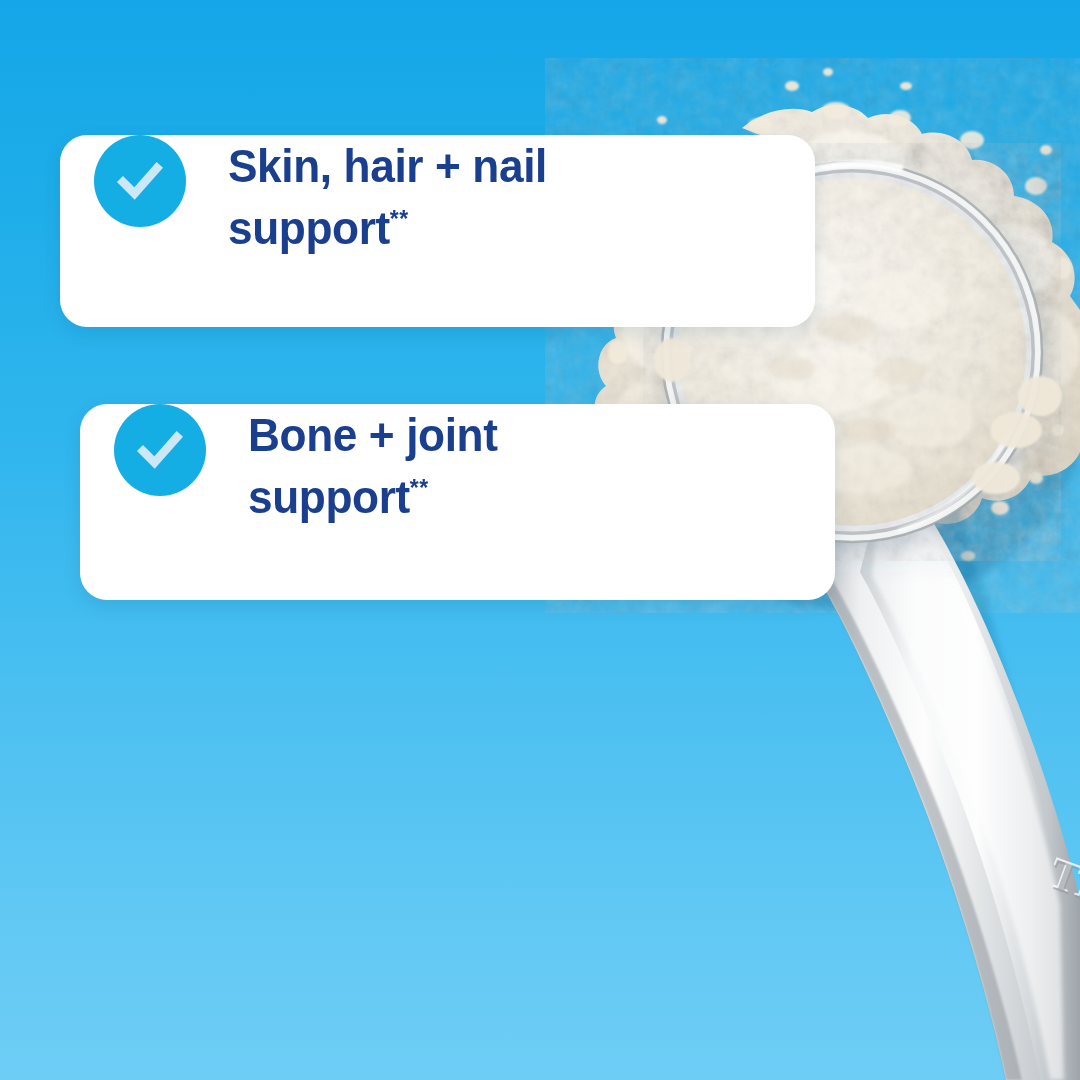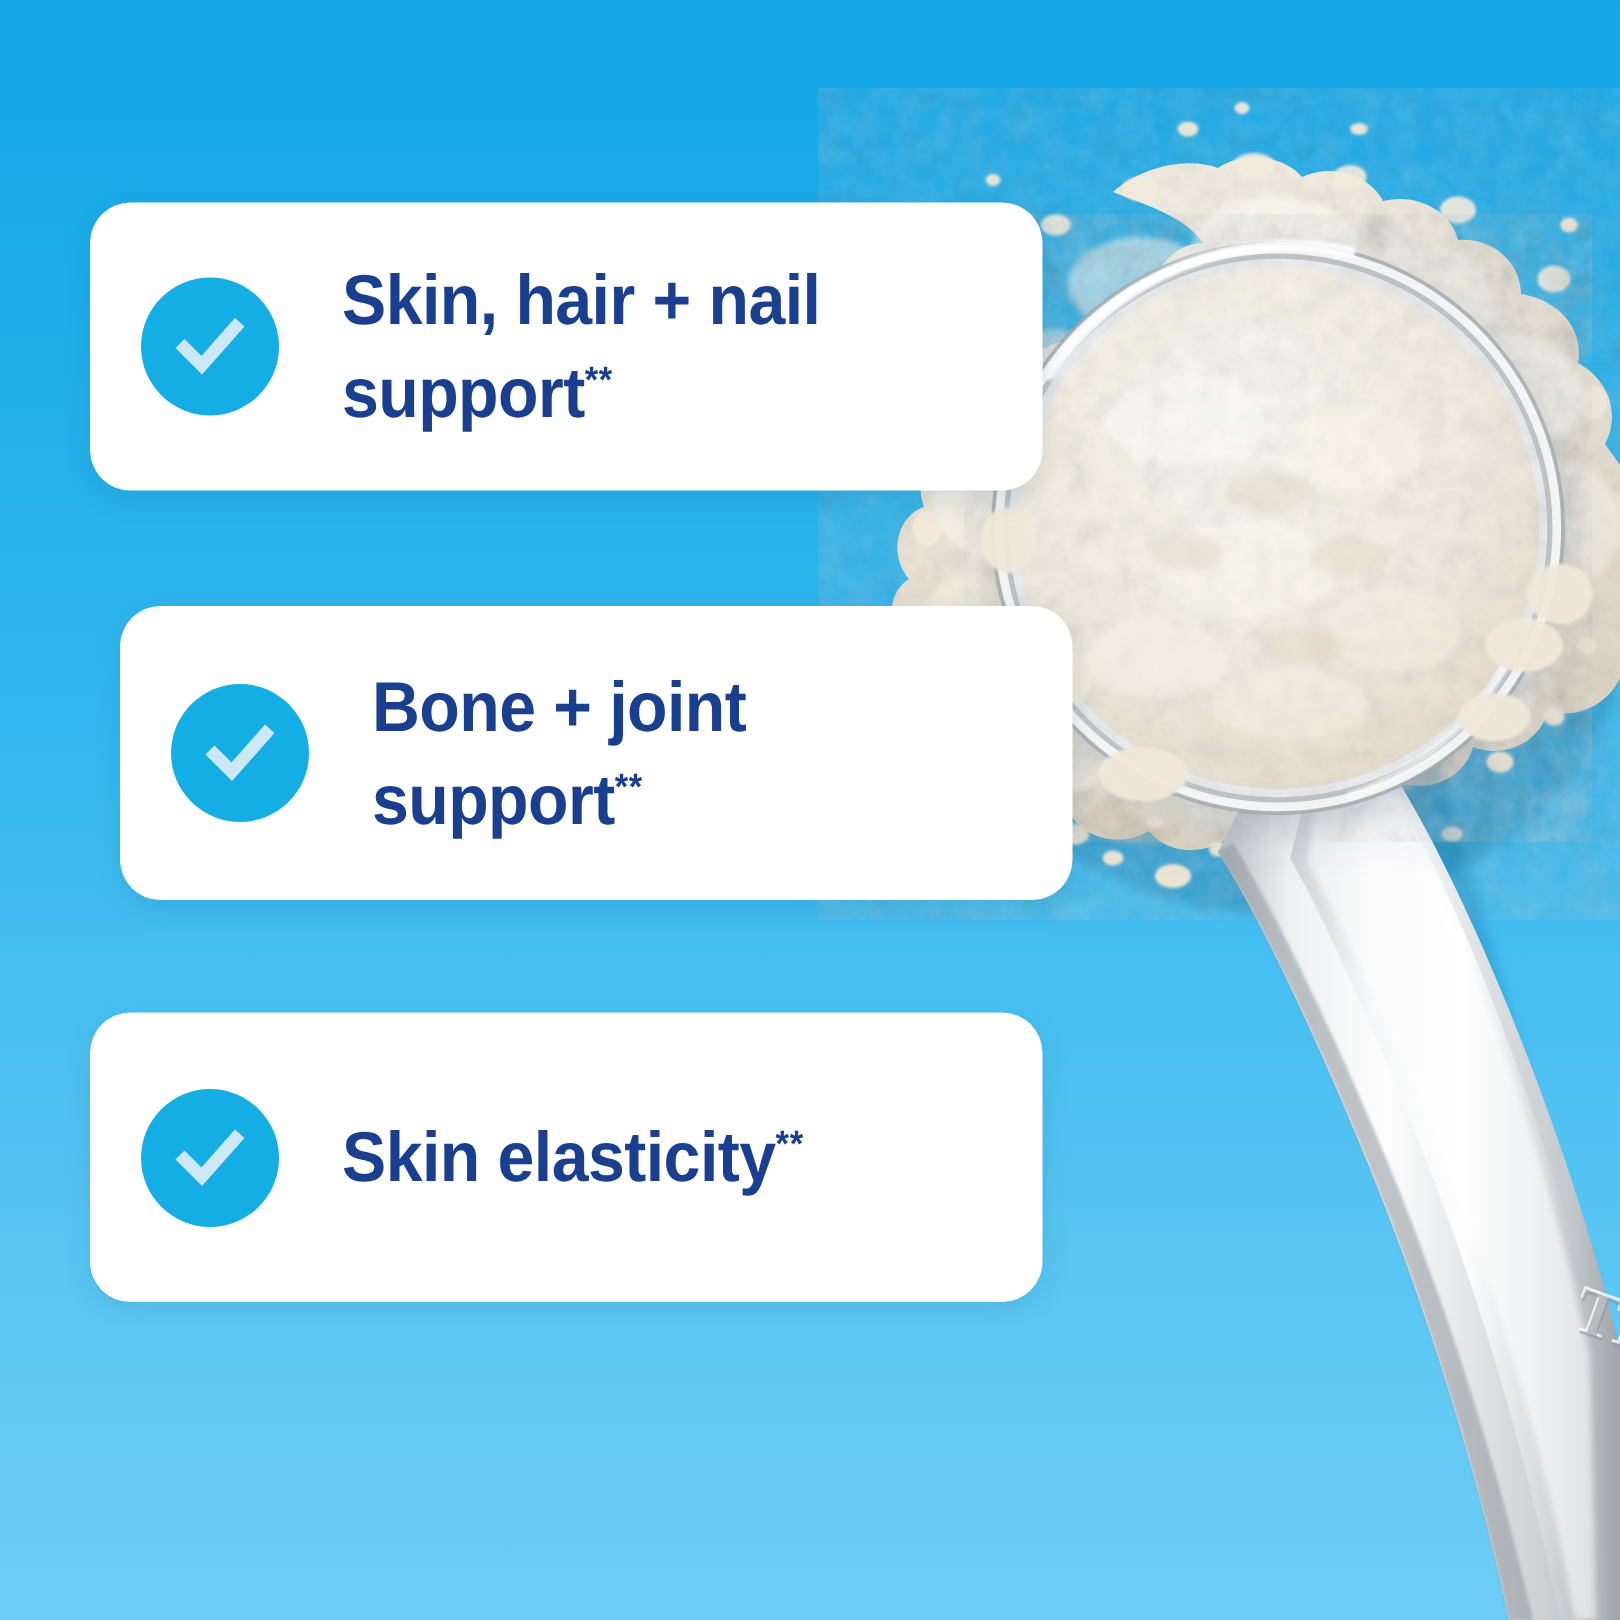--- a/index.html
+++ b/index.html
@@ -27,26 +27,25 @@
     position: absolute;
     left: 0; top: 0;
     width: 1080px; height: 1080px;
     pointer-events: none;
   }
 
   
   .card {
     position: absolute;
     left: 60px;
-    width: 635px;
+    width: 755px;
     background: #ffffff;
     border-radius: 27px;
     box-shadow: 0 6px 18px rgba(4, 72, 110, 0.13);
     display: flex;
-    align-items: center;
     box-sizing: border-box;
     padding-left: 34px;
   }
   #card-0 { top: 135px; height: 192px; }
   #card-1 { top: 404px; height: 196px; margin-left: 20px; }
   #card-2 { top: 675px; height: 193px; }
 
   .check-circle {
     flex: 0 0 auto;
     width: 92px;
@@ -318,22 +317,14 @@
   <div class="card" id="card-1">
     <div class="check-circle">
       <svg width="52" height="52" viewBox="0 0 52 52" aria-hidden="true">
         <path d="M 9 27 L 20.5 38.5 L 43 13" fill="none" stroke="#cce8f7" stroke-width="8.5" stroke-linecap="square" stroke-linejoin="miter"></path>
       </svg>
     </div>
     <div class="card-label"><span>Bone + joint
 support</span><span class="sup">**</span></div>
   </div>
 
-  <div class="card" id="card-2">
-    <div class="check-circle">
-      <svg width="52" height="52" viewBox="0 0 52 52" aria-hidden="true">
-        <path d="M 9 27 L 20.5 38.5 L 43 13" fill="none" stroke="#cce8f7" stroke-width="8.5" stroke-linecap="square" stroke-linejoin="miter"></path>
-      </svg>
-    </div>
-    <div class="card-label"><span>Skin elasticity</span><span class="sup">**</span></div>
-  </div>
 
 </div>
 
 </body></html>

